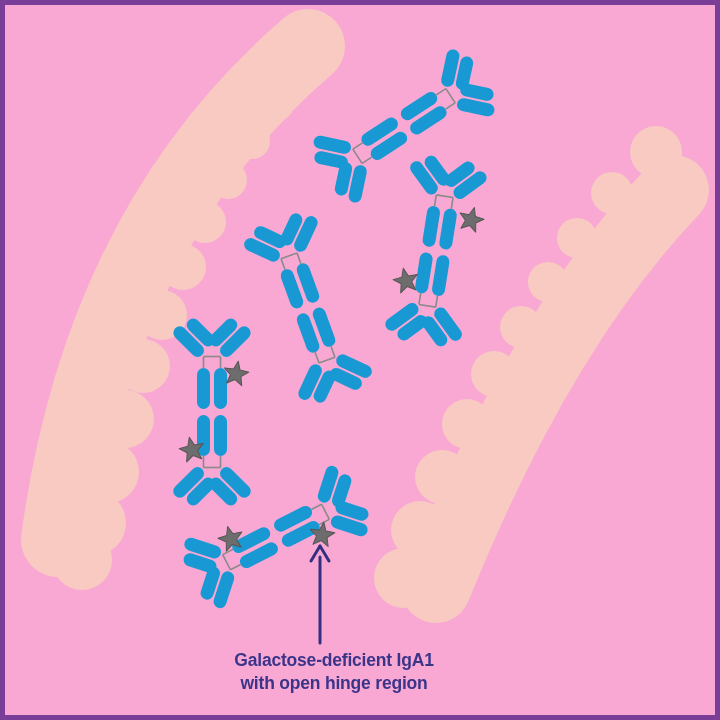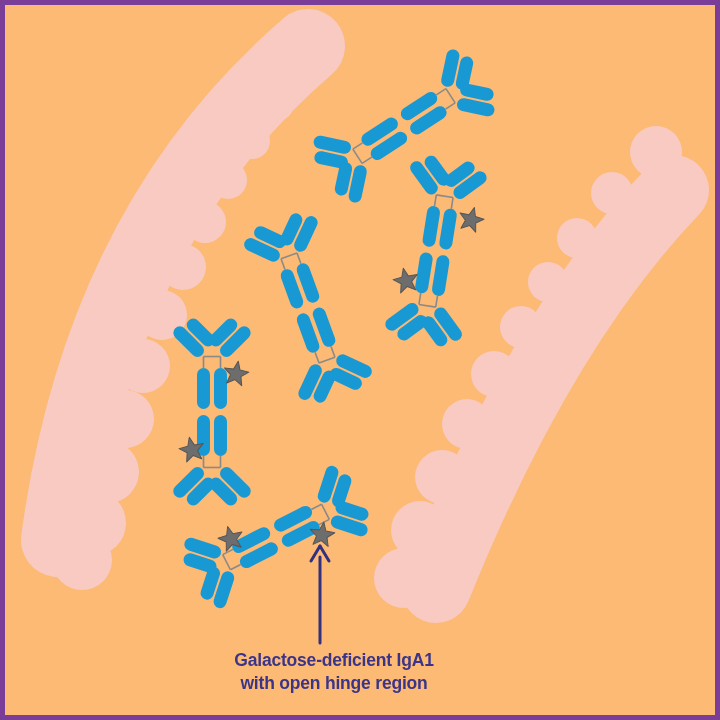--- a/index.html
+++ b/index.html
@@ -1,16 +1,16 @@
 <!DOCTYPE html>
 <html><head>
 <meta charset="utf-8">
 <style>
   html,body{margin:0;padding:0;background:#ffffff;}
-  .frame{position:relative;width:720px;height:720px;background:#fdba74;overflow:hidden;}
+  .frame{position:relative;width:720px;height:720px;background:#f9a8d4;overflow:hidden;}
   svg{position:absolute;left:0;top:0;display:block;}
   .caption-text{
     font-family:"Liberation Sans", sans-serif;
     font-weight:700;
     font-size:17.5px;
     letter-spacing:-0.2px;
   }
 </style>
 </head>
 <body>

